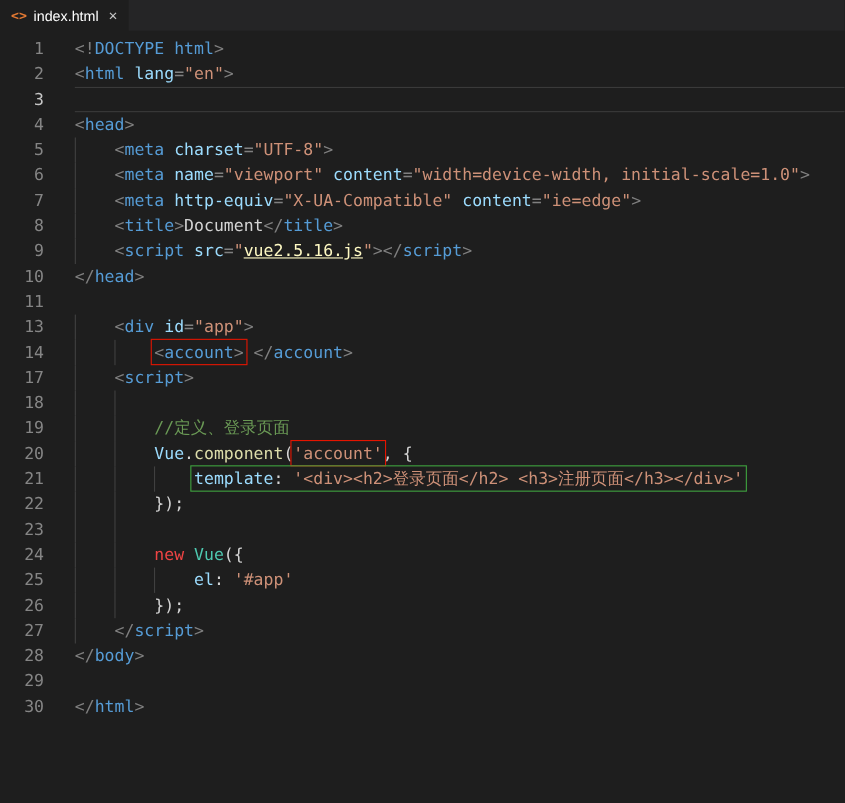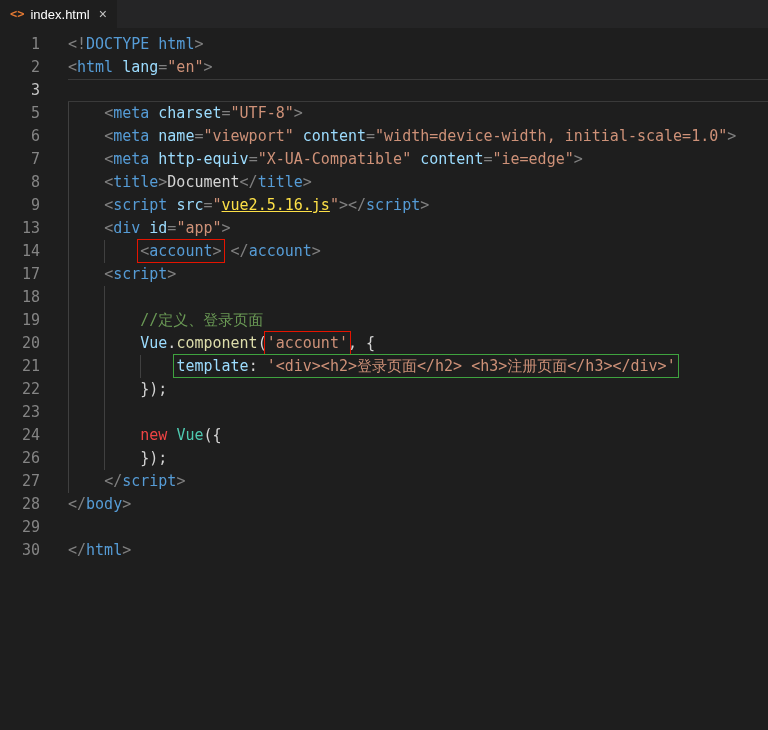--- a/index.html
+++ b/index.html
@@ -50,21 +50,21 @@
   .tk-p    { color: #808080; }
   .tk-tag  { color: #569cd6; }
   .tk-attr { color: #9cdcfe; }
   .tk-str  { color: #ce9178; }
   .tk-txt  { color: #d4d4d4; }
   .tk-cmt  { color: #6a9955; }
   .tk-kw   { color: #ef4444; }
   .tk-fn   { color: #dcdcaa; }
   .tk-cls  { color: #4ec9b0; }
   .tk-var  { color: #9cdcfe; }
-  .tk-link { color: #fde047; text-decoration: underline; }
+  .tk-link { color: #fef9c3; text-decoration: underline; }
   .tk-w    { color: #d4d4d4; }
   
   .box-red   { outline: 1px solid #e51400; outline-offset: 2px; }
   .box-green { outline: 1px solid #3fa33f; outline-offset: 2px; }
 </style>
 </head>
 <body>
 
 <div class="window">
   <div class="tabbar">
@@ -72,35 +72,39 @@
       <span class="file-icon">&lt;&gt;</span>
       <span class="tab-title">index.html</span>
       <span class="tab-close">×</span>
     </div>
   </div>
   <div class="editor">
     <div id="code-area">
         <div class="line"><span class="ln">1</span><span class="code"><span class="tk-p">&lt;!</span><span class="tk-tag">DOCTYPE html</span><span class="tk-p">&gt;</span></span></div>
         <div class="line"><span class="ln">2</span><span class="code"><span class="tk-p">&lt;</span><span class="tk-tag">html</span><span class="tk-w"> </span><span class="tk-attr">lang</span><span class="tk-p">=</span><span class="tk-str">"en"</span><span class="tk-p">&gt;</span></span></div>
         <div class="line current"><span class="ln">3</span><span class="code"></span></div>
+        <div class="line"><span class="ln">4</span><span class="code"><span class="tk-p">&lt;</span><span class="tk-tag">head</span><span class="tk-p">&gt;</span></span></div>
         <div class="line"><span class="guide" style="left: 68px;"></span><span class="ln">5</span><span class="code"><span class="tk-w">    </span><span class="tk-p">&lt;</span><span class="tk-tag">meta</span><span class="tk-w"> </span><span class="tk-attr">charset</span><span class="tk-p">=</span><span class="tk-str">"UTF-8"</span><span class="tk-p">&gt;</span></span></div>
         <div class="line"><span class="guide" style="left: 68px;"></span><span class="ln">6</span><span class="code"><span class="tk-w">    </span><span class="tk-p">&lt;</span><span class="tk-tag">meta</span><span class="tk-w"> </span><span class="tk-attr">name</span><span class="tk-p">=</span><span class="tk-str">"viewport"</span><span class="tk-w"> </span><span class="tk-attr">content</span><span class="tk-p">=</span><span class="tk-str">"width=device-width, initial-scale=1.0"</span><span class="tk-p">&gt;</span></span></div>
         <div class="line"><span class="guide" style="left: 68px;"></span><span class="ln">7</span><span class="code"><span class="tk-w">    </span><span class="tk-p">&lt;</span><span class="tk-tag">meta</span><span class="tk-w"> </span><span class="tk-attr">http-equiv</span><span class="tk-p">=</span><span class="tk-str">"X-UA-Compatible"</span><span class="tk-w"> </span><span class="tk-attr">content</span><span class="tk-p">=</span><span class="tk-str">"ie=edge"</span><span class="tk-p">&gt;</span></span></div>
         <div class="line"><span class="guide" style="left: 68px;"></span><span class="ln">8</span><span class="code"><span class="tk-w">    </span><span class="tk-p">&lt;</span><span class="tk-tag">title</span><span class="tk-p">&gt;</span><span class="tk-txt">Document</span><span class="tk-p">&lt;/</span><span class="tk-tag">title</span><span class="tk-p">&gt;</span></span></div>
         <div class="line"><span class="guide" style="left: 68px;"></span><span class="ln">9</span><span class="code"><span class="tk-w">    </span><span class="tk-p">&lt;</span><span class="tk-tag">script</span><span class="tk-w"> </span><span class="tk-attr">src</span><span class="tk-p">=</span><span class="tk-str">"</span><span class="tk-link">vue2.5.16.js</span><span class="tk-str">"</span><span class="tk-p">&gt;</span><span class="tk-p">&lt;/</span><span class="tk-tag">script</span><span class="tk-p">&gt;</span></span></div>
+        <div class="line"><span class="ln">10</span><span class="code"><span class="tk-p">&lt;/</span><span class="tk-tag">head</span><span class="tk-p">&gt;</span></span></div>
+        <div class="line"><span class="ln">11</span><span class="code"></span></div>
         <div class="line"><span class="guide" style="left: 68px;"></span><span class="ln">13</span><span class="code"><span class="tk-w">    </span><span class="tk-p">&lt;</span><span class="tk-tag">div</span><span class="tk-w"> </span><span class="tk-attr">id</span><span class="tk-p">=</span><span class="tk-str">"app"</span><span class="tk-p">&gt;</span></span></div>
         <div class="line"><span class="guide" style="left: 68px;"></span><span class="guide" style="left: 104.12px;"></span><span class="ln">14</span><span class="code"><span class="tk-w">        </span><span class="box-red"><span class="tk-p">&lt;</span><span class="tk-tag">account</span><span class="tk-p">&gt;</span></span><span class="tk-w"> </span><span class="tk-p">&lt;/</span><span class="tk-tag">account</span><span class="tk-p">&gt;</span></span></div>
         <div class="line"><span class="guide" style="left: 68px;"></span><span class="ln">17</span><span class="code"><span class="tk-w">    </span><span class="tk-p">&lt;</span><span class="tk-tag">script</span><span class="tk-p">&gt;</span></span></div>
         <div class="line"><span class="guide" style="left: 68px;"></span><span class="guide" style="left: 104.12px;"></span><span class="ln">18</span><span class="code"></span></div>
         <div class="line"><span class="guide" style="left: 68px;"></span><span class="guide" style="left: 104.12px;"></span><span class="ln">19</span><span class="code"><span class="tk-w">        </span><span class="tk-cmt">//定义、登录页面</span></span></div>
         <div class="line"><span class="guide" style="left: 68px;"></span><span class="guide" style="left: 104.12px;"></span><span class="ln">20</span><span class="code"><span class="tk-w">        </span><span class="tk-var">Vue</span><span class="tk-txt">.</span><span class="tk-fn">component</span><span class="tk-txt">(</span><span class="box-red"><span class="tk-str">'account'</span></span><span class="tk-txt">, {</span></span></div>
         <div class="line"><span class="guide" style="left: 68px;"></span><span class="guide" style="left: 104.12px;"></span><span class="guide" style="left: 140.24px;"></span><span class="ln">21</span><span class="code"><span class="tk-w">            </span><span class="box-green"><span class="tk-attr">template</span><span class="tk-txt">: </span><span class="tk-str">'&lt;div&gt;&lt;h2&gt;登录页面&lt;/h2&gt; &lt;h3&gt;注册页面&lt;/h3&gt;&lt;/div&gt;'</span></span></span></div>
         <div class="line"><span class="guide" style="left: 68px;"></span><span class="guide" style="left: 104.12px;"></span><span class="ln">22</span><span class="code"><span class="tk-w">        </span><span class="tk-txt">});</span></span></div>
         <div class="line"><span class="guide" style="left: 68px;"></span><span class="guide" style="left: 104.12px;"></span><span class="ln">23</span><span class="code"></span></div>
         <div class="line"><span class="guide" style="left: 68px;"></span><span class="guide" style="left: 104.12px;"></span><span class="ln">24</span><span class="code"><span class="tk-w">        </span><span class="tk-kw">new</span><span class="tk-w"> </span><span class="tk-cls">Vue</span><span class="tk-txt">({</span></span></div>
+        <div class="line"><span class="guide" style="left: 68px;"></span><span class="guide" style="left: 104.12px;"></span><span class="guide" style="left: 140.24px;"></span><span class="ln">25</span><span class="code"><span class="tk-w">            </span><span class="tk-attr">el</span><span class="tk-txt">: </span><span class="tk-str">'#app'</span></span></div>
         <div class="line"><span class="guide" style="left: 68px;"></span><span class="guide" style="left: 104.12px;"></span><span class="ln">26</span><span class="code"><span class="tk-w">        </span><span class="tk-txt">});</span></span></div>
         <div class="line"><span class="guide" style="left: 68px;"></span><span class="ln">27</span><span class="code"><span class="tk-w">    </span><span class="tk-p">&lt;/</span><span class="tk-tag">script</span><span class="tk-p">&gt;</span></span></div>
         <div class="line"><span class="ln">28</span><span class="code"><span class="tk-p">&lt;/</span><span class="tk-tag">body</span><span class="tk-p">&gt;</span></span></div>
         <div class="line"><span class="ln">29</span><span class="code"></span></div>
         <div class="line"><span class="ln">30</span><span class="code"><span class="tk-p">&lt;/</span><span class="tk-tag">html</span><span class="tk-p">&gt;</span></span></div>
       </div>
   </div>
 </div>
 
 </body></html>

